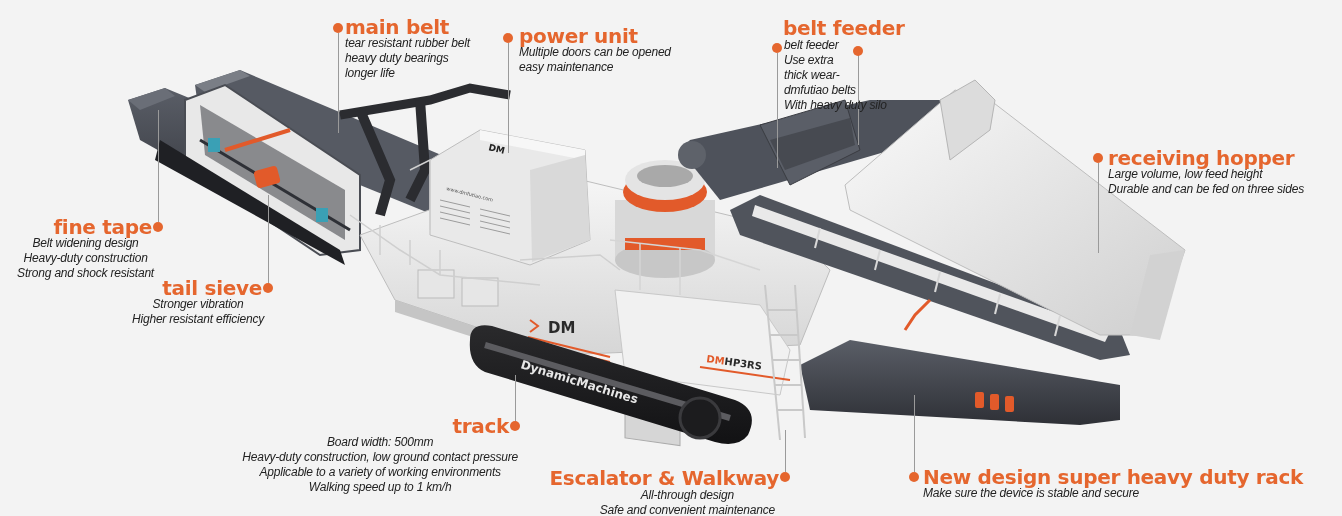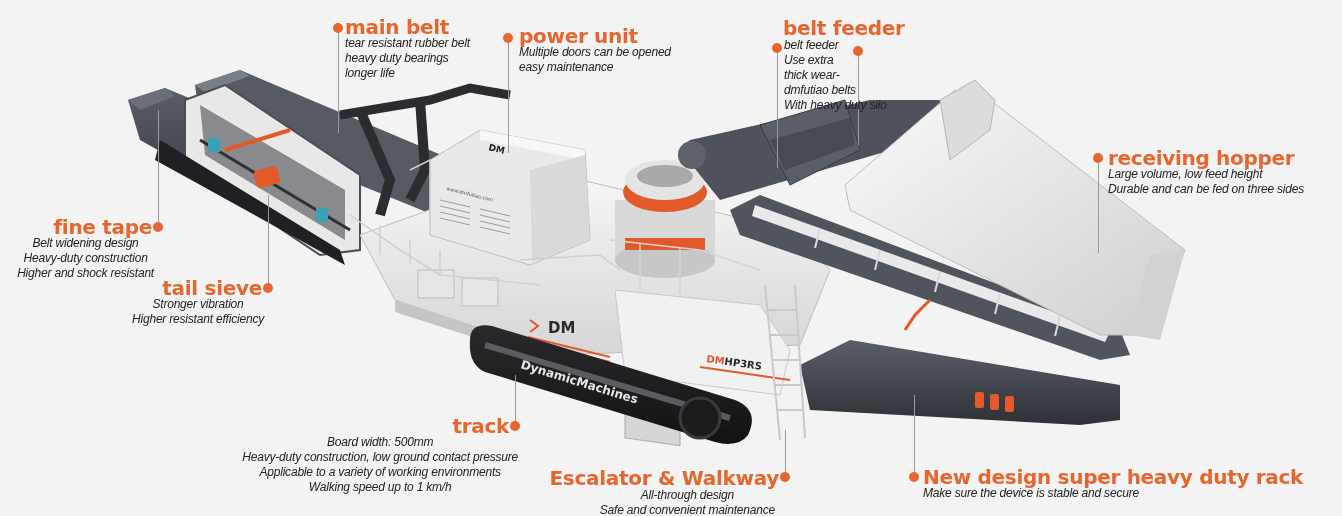--- a/index.html
+++ b/index.html
@@ -238,21 +238,21 @@
     <div class="desc">Large volume, low feed height</div>
     <div class="desc">Durable and can be fed on three sides</div>
   </div>
 
   <div class="callout right-align" style="right:1190px; top:218px;">
     <div class="title">fine tape</div>
   </div>
   <div class="callout right-align" style="right:1188px; top:236px;">
     <div class="desc">Belt widening design</div>
     <div class="desc">Heavy-duty construction</div>
-    <div class="desc">Higher and shock resistant</div>
+    <div class="desc">Strong and shock resistant</div>
   </div>
 
   <div class="callout right-align" style="right:1080px; top:279px;">
     <div class="title">tail sieve</div>
   </div>
   <div class="callout right-align" style="right:1078px; top:297px;">
     <div class="desc">Stronger vibration</div>
     <div class="desc">Higher resistant efficiency</div>
   </div>
 

